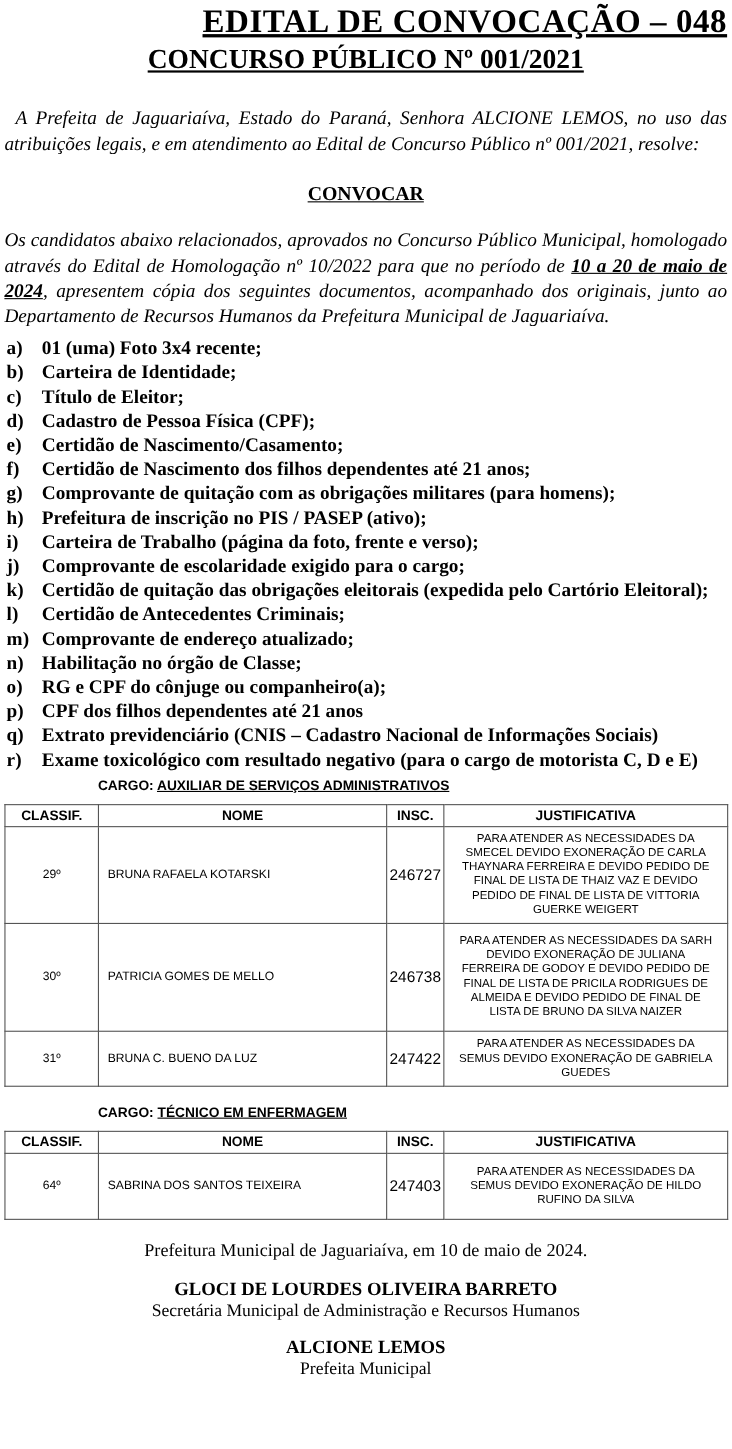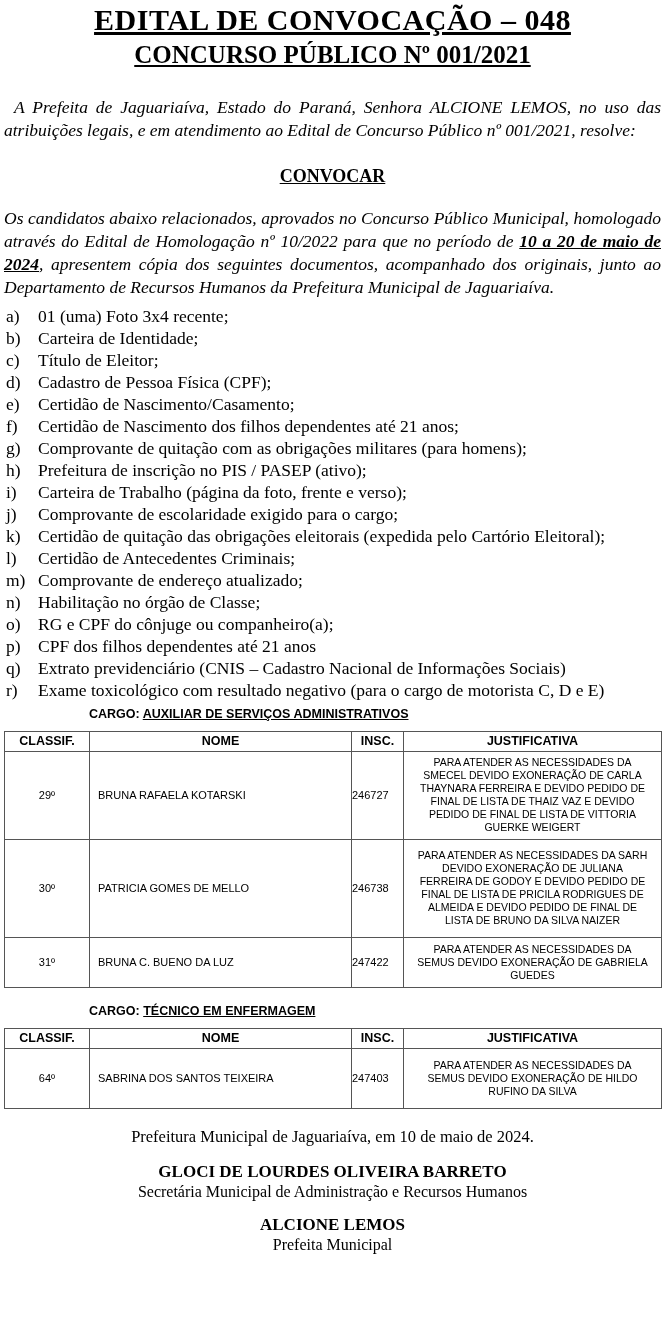--- a/index.html
+++ b/index.html
@@ -5,41 +5,41 @@
   * { margin: 0; padding: 0; box-sizing: border-box; }
   html, body { background: #ffffff; }
   body {
     width: 665px; height: 1317px; overflow: hidden;
     color: #000;
     font-family: "Liberation Serif", serif;
   }
   .page { padding: 2px 4px 0 4px; }
 
   h1.doc-title {
-    font-size: 30px; font-weight: bold; text-align: center;
+    font-size: 30px; font-weight: bold; text-align: right;
     text-decoration: underline; letter-spacing: 0.5px;
     line-height: 1.2;
   }
   h2.doc-subtitle {
     font-size: 25px; font-weight: bold; text-align: center;
     text-decoration: underline; margin-top: 2px; line-height: 1.2;
   }
   p.para {
     font-size: 17.5px; line-height: 23px; text-align: justify; font-style: italic;
   }
   p.intro { margin-top: 26px; text-indent: 10px; }
   .heading-convocar {
     margin-top: 24px; text-align: center;
     font-size: 18px; font-weight: bold; text-decoration: underline;
     line-height: 1.2;
   }
   p.body-par { margin-top: 19px; }
   .bold-underline { font-weight: bold; text-decoration: underline; }
 
-  .req-list { margin-top: 6px; }
+  .req-list { margin-top: 6px; font-weight: bold; }
   .req-item { font-size: 17.5px; line-height: 22px; white-space: nowrap; }
   .req-item .marker { display: inline-block; width: 34px; padding-left: 2px; }
 
   .cargo-line {
     font-family: "Liberation Sans", sans-serif;
     font-size: 12.5px; font-weight: bold;
     margin-left: 85px;
   }
   .cargo-line-1 { margin-top: 6px; }
   .cargo-line-2 { margin-top: 16px; }
@@ -55,21 +55,21 @@
   }
   table.conv-table th {
     font-size: 12.5px; font-weight: bold; text-align: center; height: 20px;
   }
   col.col-classif { width: 85px; }
   col.col-nome    { width: 262px; }
   col.col-insc    { width: 52px; }
   col.col-just    { width: 258px; }
   td.cell-classif { font-size: 11px; text-align: center; }
   td.cell-nome    { font-size: 11px; text-align: left; padding-left: 8px; }
-  td.cell-insc    { font-size: 11px; }
+  td.cell-insc    { font-size: 14px; text-align: center; }
   td.cell-just    { font-size: 10.5px; text-align: center; padding: 4px 13px; line-height: 13px; }
   tr.row-h-88 { height: 88px; }
   tr.row-h-98 { height: 98px; }
   tr.row-h-50 { height: 50px; }
   tr.row-h-60 { height: 60px; }
 
   .date-line {
     margin-top: 18px; text-align: center; font-size: 16.5px;
   }
   .sig { text-align: center; }

